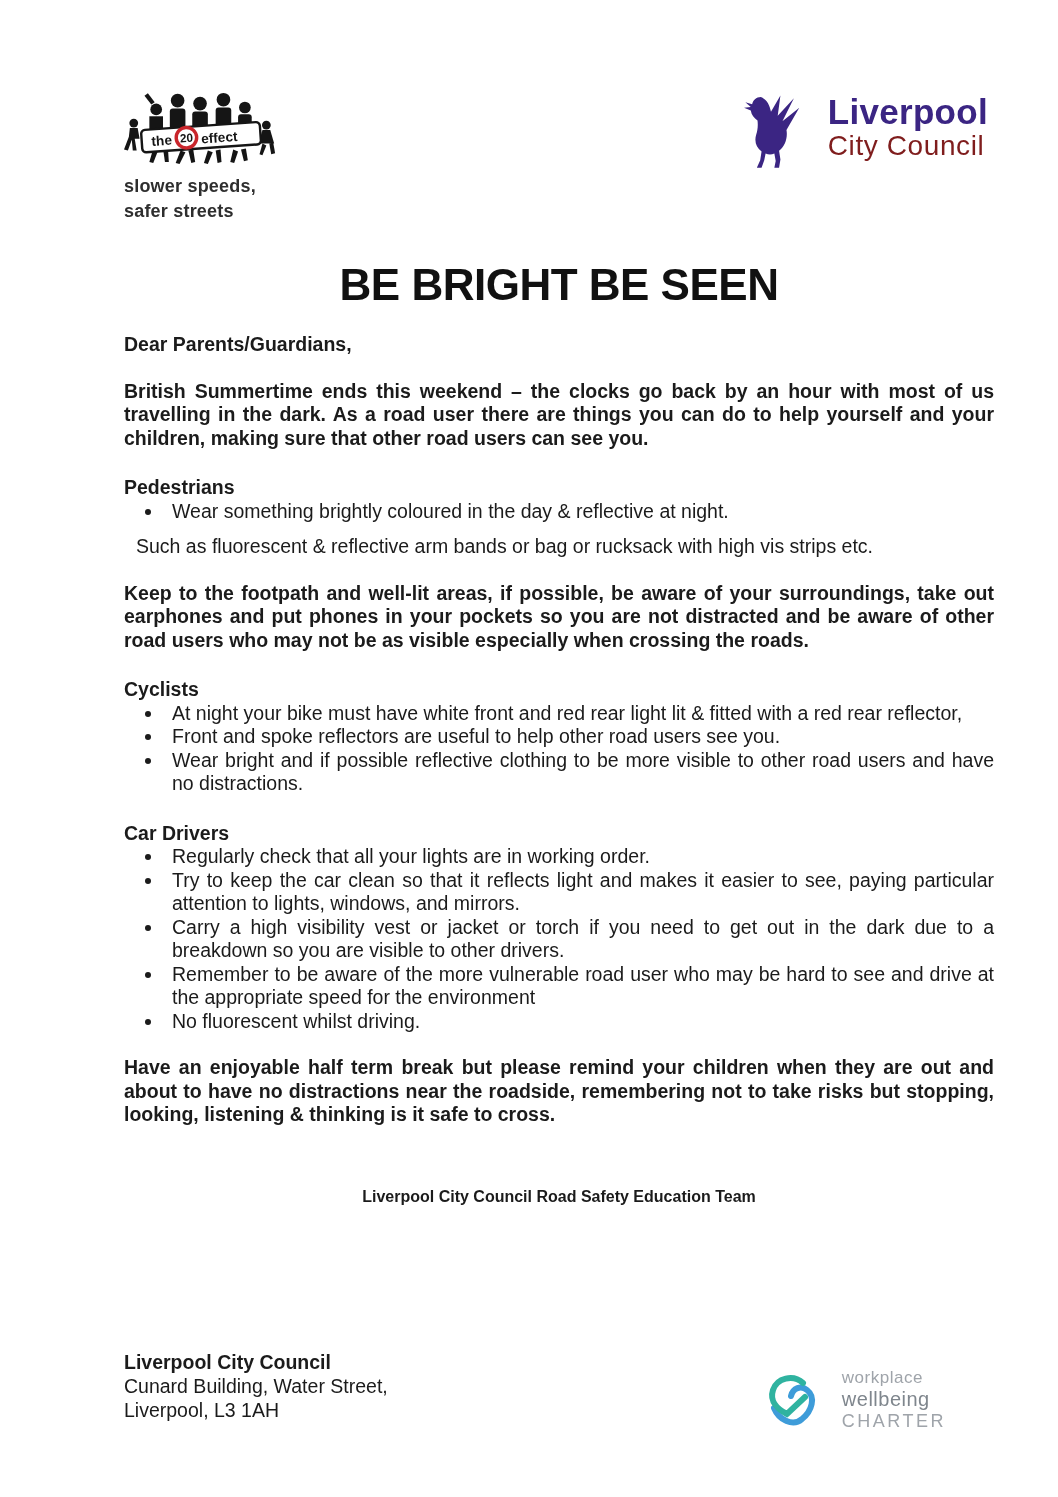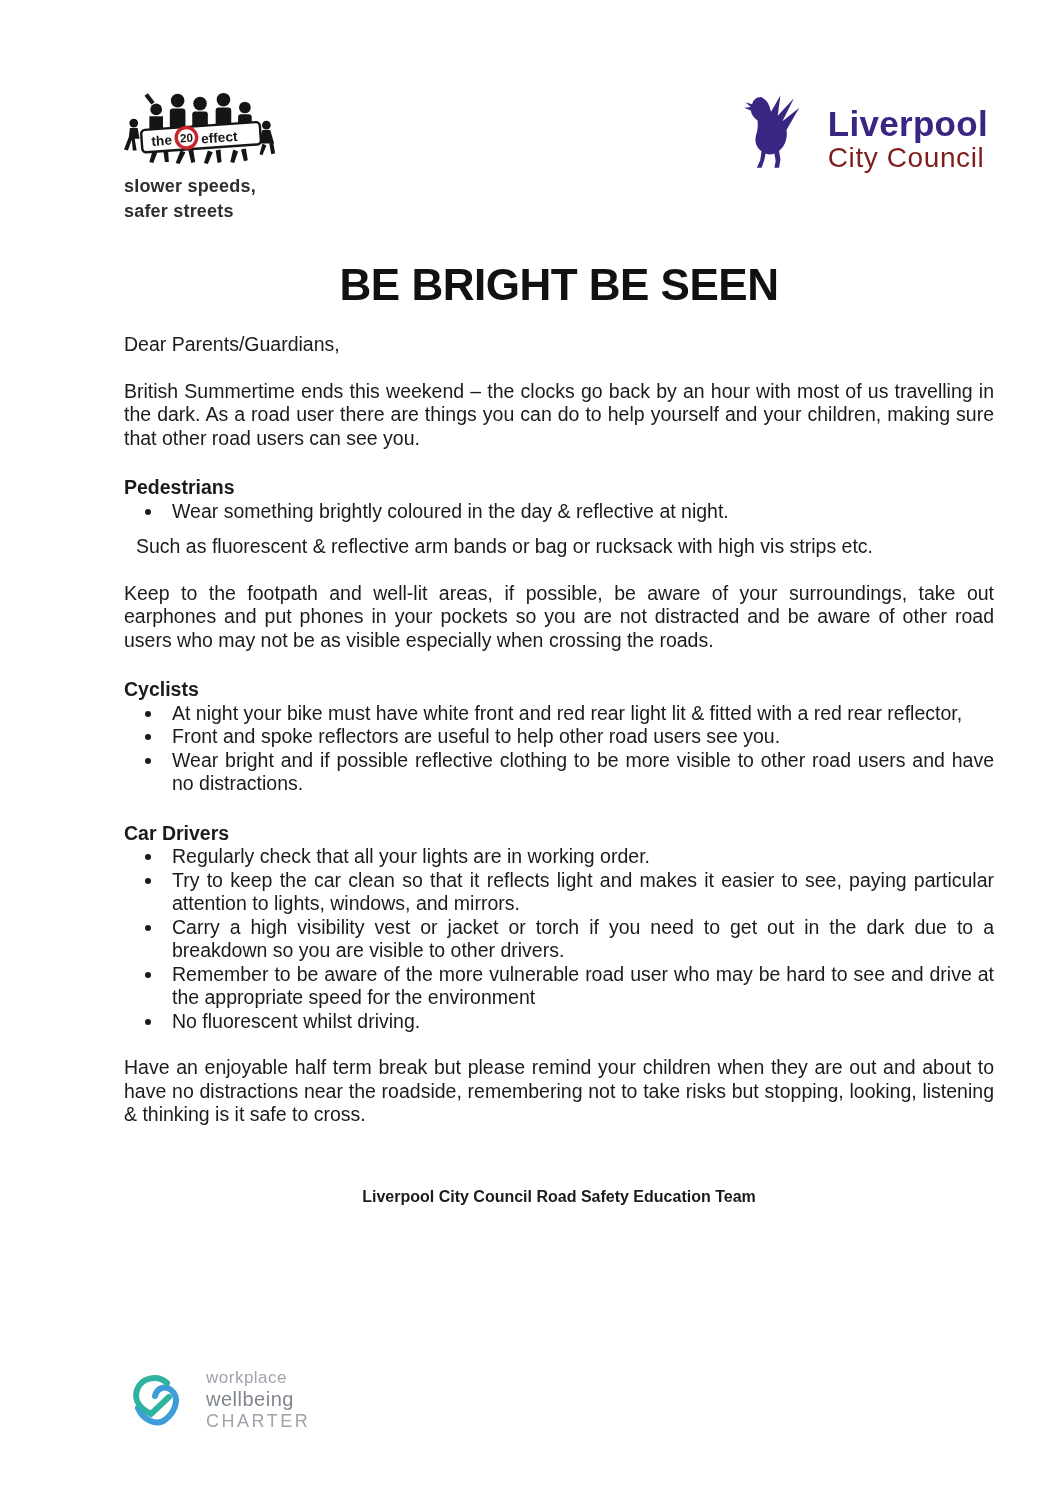--- a/index.html
+++ b/index.html
@@ -29,21 +29,21 @@
   .tagline {
     margin-top: 4px;
     font-weight: bold;
     font-size: 18px;
     line-height: 25px;
     color: #2e2e2e;
     letter-spacing: 0.2px;
   }
   .council-block {
     display: flex;
-    align-items: flex-end;
+    align-items: flex-start;
     gap: 24px;
     margin-right: 6px;
     margin-top: 6px;
   }
   .council-text { line-height: 1; }
   .council-name {
     font-weight: bold;
     font-size: 35px;
     color: #3b2583;
     letter-spacing: 0.3px;
@@ -62,21 +62,21 @@
     font-size: 44px;
     letter-spacing: -0.5px;
     color: #111111;
   }
   
   .body-text {
     font-size: 19.5px;
     line-height: 23.5px;
   }
   .salutation { margin-top: 50px; }
-  p.para { margin: 23px 0 0 0; text-align: justify; }
+  p.para { margin: 23px 0 0 0; text-align: justify; font-weight: bold; }
   .sec-heading {
     margin: 26px 0 0 0;
     font-weight: bold;
     font-size: 19.5px;
   }
   ul.bullets {
     margin: 0;
     padding-left: 40px;
     text-align: justify;
   }
@@ -205,20 +205,25 @@
         <li>No fluorescent whilst driving.</li>
       </ul>
 
       <p class="para">Have an enjoyable half term break but please remind your children when they are out and about to have no distractions near the roadside, remembering not to take risks but stopping, looking, listening &amp; thinking is it safe to cross.</p>
 
       <div class="signature">Liverpool City Council Road Safety Education Team</div>
     </div>
   </div>
 
   <div class="footer">
+    <div class="address">
+      <div class="addr-name">Liverpool City Council</div>
+      <div>Cunard Building, Water Street,</div>
+      <div>Liverpool, L3 1AH</div>
+    </div>
 
     <div class="wellbeing">
       <svg viewBox="0 0 64 58" width="64" height="58">
         <path d="M14 35 C19 47 33 54 42 46 C52 38 56 24 47 17 C41 12 33 15 31 23" fill="none" stroke="#3e9cd9" stroke-width="6" stroke-linecap="round"></path>
         <path d="M43 10 C33 1 17 5 13 17 C9 29 19 37 27 41 L45 24" fill="none" stroke="#2fb3a0" stroke-width="6" stroke-linecap="round"></path>
       </svg>
       <div class="wb-text">
         <div class="wb-line1">workplace</div>
         <div class="wb-line2">wellbeing</div>
         <div class="wb-line3">CHARTER</div>

